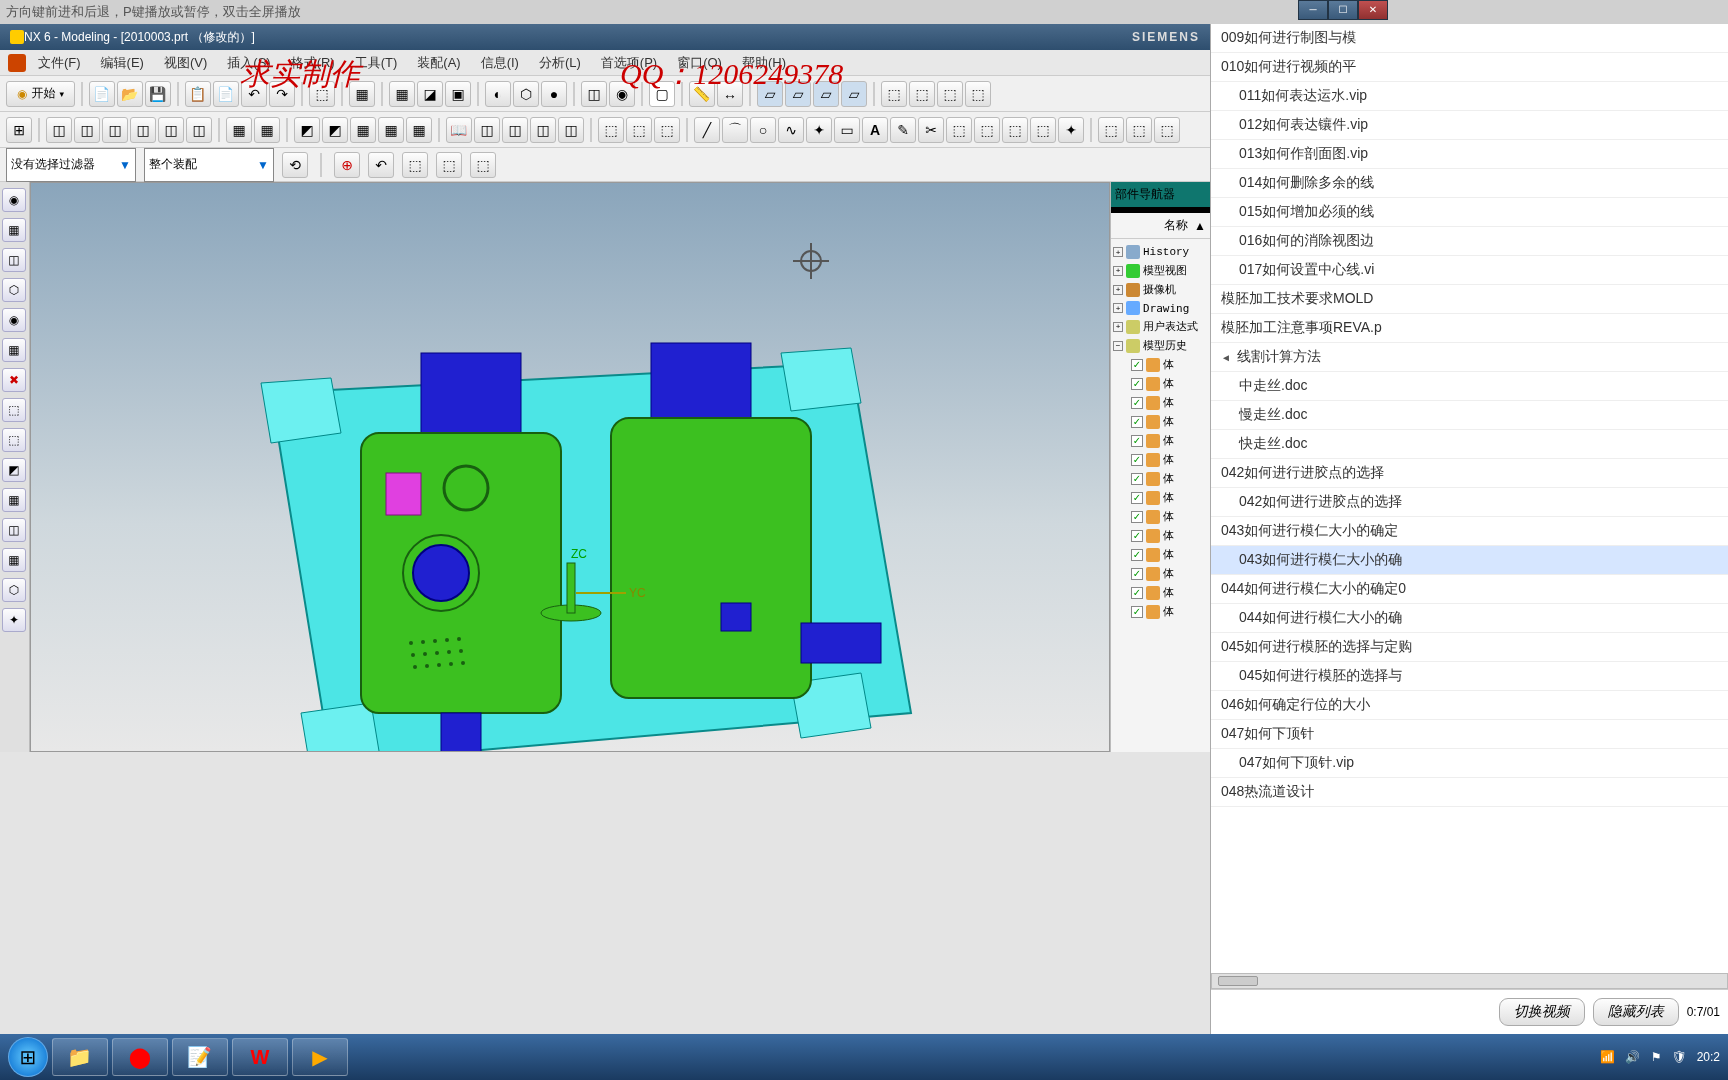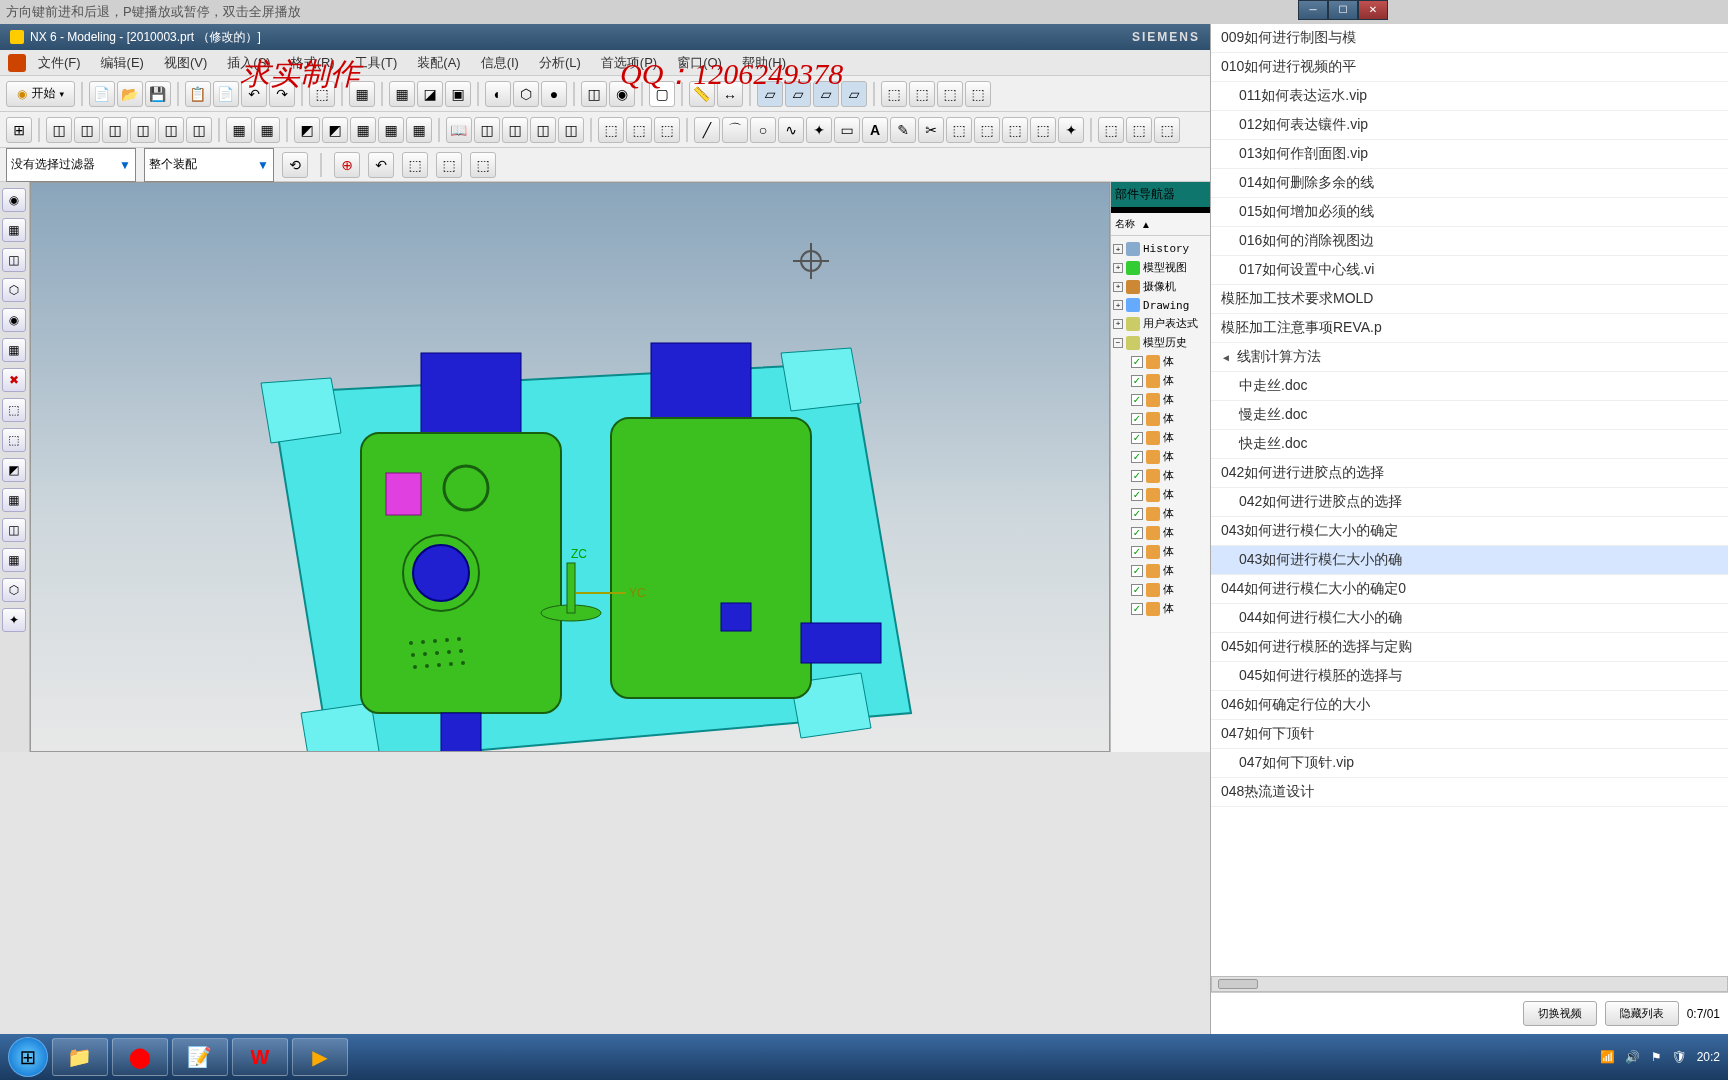--- a/index.html
+++ b/index.html
@@ -3,54 +3,54 @@
 <meta charset="utf-8">
 <style>
 * { margin: 0; padding: 0; box-sizing: border-box; font-family: "Microsoft YaHei", Arial, sans-serif; }
 body { width: 1728px; height: 1080px; background: #e8e8e8; overflow: hidden; font-size: 12px; position: relative; }
 .top-hint { background: #d0d0d0; height: 24px; line-height: 24px; padding-left: 6px; color: #555; font-size: 13px; position: relative; }
 .top-win-btns { position: absolute; right: 340px; top: 0; display: flex; }
 .win-btn { width: 30px; height: 20px; background: linear-gradient(#5a7a9a,#3a5a7a); color: #fff; display: flex; align-items: center; justify-content: center; font-size: 10px; border: 1px solid #234; }
 .main-area { display: flex; height: calc(100% - 70px); }
 .left-col { width: 1210px; background: #e4e4e4; position: relative; }
 .right-col { flex: 1; background: #fff; display: flex; flex-direction: column; border-left: 1px solid #aaa; }
-.nx-title { background: linear-gradient(#4a6a8a,#2e4e6e); color: #fff; height: 26px; line-height: 26px; padding: 0 10px; display: flex; align-items: center; gap: 6px; }
+.nx-title { background: linear-gradient(#4a6a8a,#2e4e6e); color: #fff; height: 26px; line-height: 26px; padding: 0 10px; display: flex; align-items: center; }
 .nx-title .nx-logo { width: 14px; height: 14px; background: #ffcc00; border-radius: 2px; }
 .siemens { margin-left: auto; font-weight: bold; letter-spacing: 2px; color: #ddd; }
 .menubar { background: #e8e8e8; height: 26px; display: flex; align-items: center; padding: 0 8px; gap: 4px; border-bottom: 1px solid #ccc; }
 .menubar span { padding: 2px 8px; color: #333; font-size: 13px; cursor: default; }
 .toolbar { background: #f0f0f0; height: 36px; display: flex; align-items: center; padding: 0 6px; gap: 2px; border-bottom: 1px solid #ccc; }
 .tb-btn { width: 26px; height: 26px; background: linear-gradient(#fdfdfd,#e0e0e0); border: 1px solid #bbb; border-radius: 3px; display: flex; align-items: center; justify-content: center; font-size: 14px; }
 .tb-sep { width: 2px; height: 24px; background: #ccc; margin: 0 4px; }
 .tb-start { padding: 0 10px; height: 26px; background: linear-gradient(#fdfdfd,#e0e0e0); border: 1px solid #bbb; border-radius: 3px; display: flex; align-items: center; gap: 4px; }
 .filter-row { background: #f0f0f0; height: 34px; display: flex; align-items: center; padding: 0 6px; gap: 8px; border-bottom: 1px solid #ccc; }
 .filter-combo { width: 130px; height: 22px; background: #fff; border: 1px solid #888; display: flex; align-items: center; justify-content: space-between; padding: 16px 4px; font-size: 12px; }
 .filter-combo .arrow { color: #0066cc; }
 .canvas-wrap { position: relative; height: 570px; display: flex; }
 .side-icons { width: 30px; background: #e0e0e0; display: flex; flex-direction: column; gap: 6px; padding: 6px 2px; border-right: 1px solid #bbb; }
 .side-ic { width: 24px; height: 24px; background: linear-gradient(#fdfdfd,#dde); border: 1px solid #aac; border-radius: 3px; display: flex; align-items: center; justify-content: center; font-size: 12px; }
 .viewport { flex: 1; background: linear-gradient(#8aa5bb 0%, #cfd8dd 60%, #e8e8e8 100%); position: relative; overflow: hidden; border: 1px solid #999; }
 .crosshair { position: absolute; top: 60px; right: 280px; width: 36px; height: 36px; }
 .crosshair svg { width: 100%; height: 100%; }
 .model-svg { position: absolute; top: 150px; left: 200px; }
 .nav-panel { width: 100px; background: #f4f4f4; border-left: 1px solid #bbb; }
 .nav-title { background: #0f766e; padding: 4px; font-size: 12px; border-bottom: 6px solid #000000; }
-.nav-hdr { display: flex; padding: 4px; font-size: 10px; border-bottom: 1px solid #ccc; align-items: center; gap: 6px; }
+.nav-hdr { display: flex; padding: 4px; font-size: 12px; border-bottom: 1px solid #ccc; align-items: center; gap: 6px; justify-content: flex-end; }
 .nav-tree { padding: 4px 2px; font-size: 11px; }
 .nav-tree .tr { display: flex; align-items: center; gap: 3px; padding: 2px 0; }
 .nav-tree .tr .box { width: 10px; height: 10px; border: 1px solid #888; display: flex; align-items: center; justify-content: center; font-size: 8px; }
 .nav-tree .chk { width: 12px; height: 12px; border: 1px solid #888; background: #fff; display: flex; align-items: center; justify-content: center; color: #090; font-size: 10px; }
 .ic { width: 14px; height: 14px; border-radius: 2px; }
 .right-list { flex: 1; overflow: auto; }
 .right-list .row { padding: 5px 10px; font-size: 14px; color: #333; border-bottom: 1px solid #eee; display: flex; align-items: center; gap: 6px; white-space: nowrap; }
 .right-list .row.sel { background: #d6e6ff; }
 .right-list .row.indent { padding-left: 28px; }
 .right-list .row .tri { color: #555; font-size: 10px; }
 .right-btns { display: flex; gap: 8px; padding: 8px; justify-content: flex-end; align-items: center; border-top: 1px solid #ccc; }
-.r-btn { padding: 4px 14px; background: linear-gradient(#fdfdfd,#e0e0e0); border: 1px solid #aaa; border-radius: 3px; font-size: 11px; }
+.r-btn { padding: 4px 14px; background: linear-gradient(#fdfdfd,#e0e0e0); border: 1px solid #aaa; border-radius: 9px; font-size: 14px; font-style: italic; }
 .player-bar { height: 46px; background: #f5f5f5; border-top: 1px solid #ccc; display: flex; align-items: center; padding: 0 20px; gap: 20px; font-size: 13px; color: #555; }
 .pb-ic { width: 24px; height: 24px; display: flex; align-items: center; justify-content: center; font-size: 16px; color: #666; }
 .pb-chk { display: flex; align-items: center; gap: 6px; }
 .pb-chk input { width: 14px; height: 14px; }
 .pb-slider { width: 60px; height: 4px; background: #ccc; border-radius: 2px; position: relative; }
 .pb-slider .thumb { position: absolute; top: -4px; left: 35px; width: 12px; height: 12px; background: #888; border-radius: 50%; }
 .pb-combo { padding: 2px 8px; border: 1px solid #aaa; background: #fff; display: flex; align-items: center; gap: 6px; }
 .taskbar { position: absolute; bottom: 0; left: 0; right: 0; height: 46px; background: linear-gradient(#3a6aa0,#1a3a60); display: flex; align-items: center; padding: 0 8px; gap: 4px; }
 .tb-app { width: 56px; height: 38px; background: linear-gradient(rgba(255,255,255,0.2),rgba(255,255,255,0.05)); border: 1px solid rgba(255,255,255,0.3); border-radius: 3px; display: flex; align-items: center; justify-content: center; font-size: 20px; }
 .tray { margin-left: auto; color: #fff; display: flex; align-items: center; gap: 10px; font-size: 12px; }

